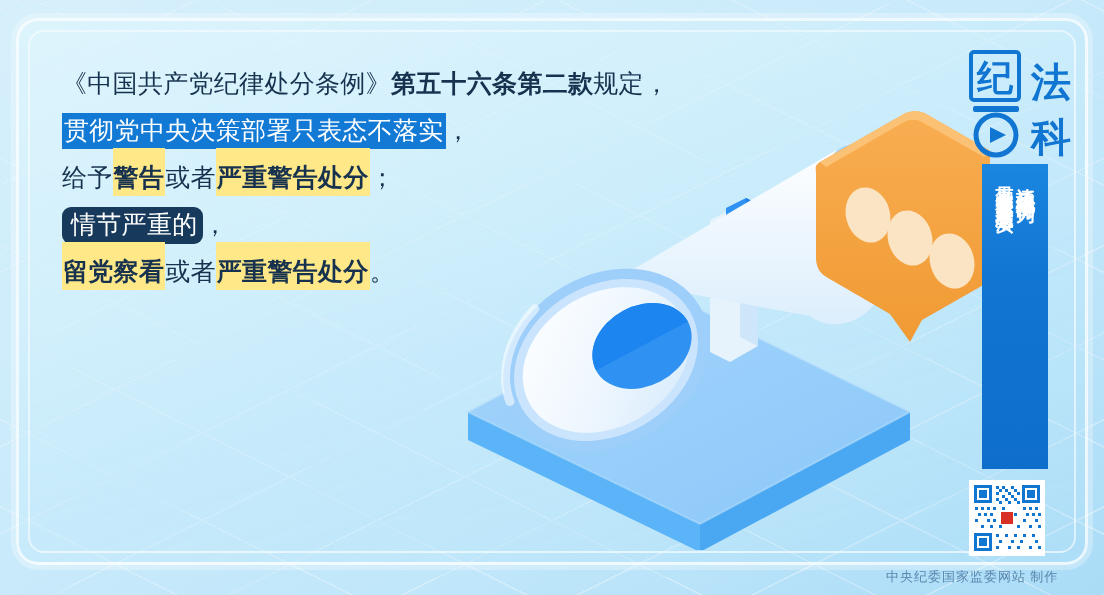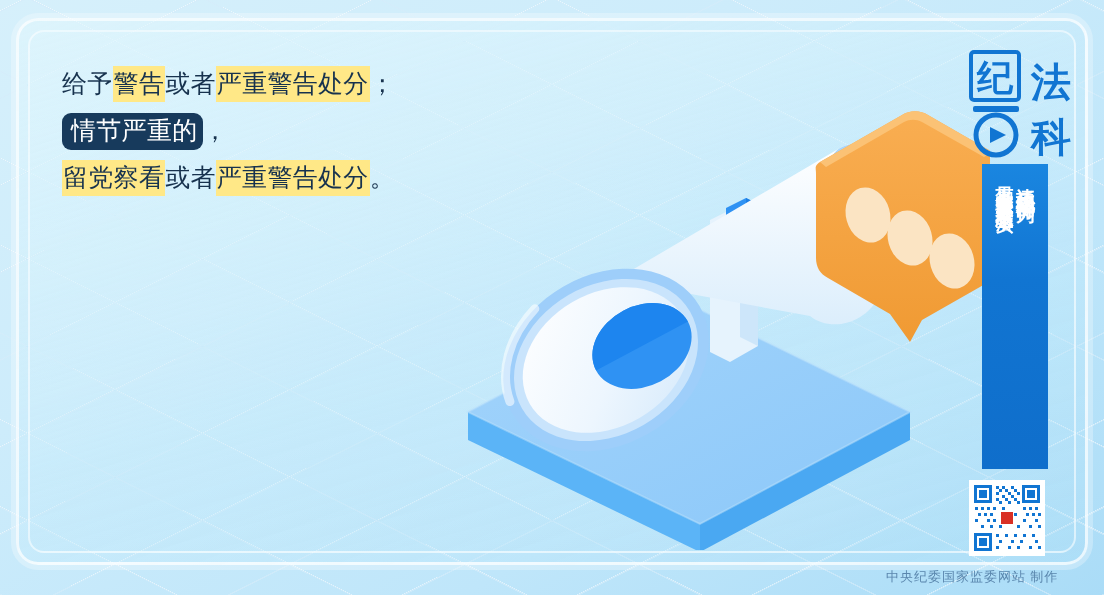--- a/index.html
+++ b/index.html
@@ -78,22 +78,23 @@
   .hl-blue {
     background: #1279d4;
     color: #ffffff;
     padding: 4px 2px 5px 2px;
     box-decoration-break: clone;
     -webkit-box-decoration-break: clone;
   }
   .hl-yellow {
     background: #ffe887;
     color: #17324e;
-    padding: 4px 1px 5px 1px;
+    padding: 16px 1px 5px 1px;
     box-decoration-break: clone;
+    font-weight: bold;
     -webkit-box-decoration-break: clone;
   }
   .hl-navy {
     background: #173a5c;
     color: #ffffff;
     padding: 4px 5px 6px 9px;
     border-radius: 9px;
     box-decoration-break: clone;
     -webkit-box-decoration-break: clone;
   }
@@ -223,21 +224,23 @@
         <path d="M 410 52 L 492 5 C 500 0 510 0 518 5 L 582 42 L 574 47 L 512 12 C 506 9 500 9 494 12 L 416 57 Z" fill="#fbc275"></path>
         <ellipse cx="458" cy="105" rx="22" ry="28" transform="rotate(-16 458 105)" fill="#fbe4c3"></ellipse>
         <ellipse cx="500" cy="128" rx="22" ry="28" transform="rotate(-16 500 128)" fill="#fbe4c3"></ellipse>
         <ellipse cx="542" cy="151" rx="22" ry="28" transform="rotate(-16 542 151)" fill="#fbe4c3"></ellipse>
       </g>
     </g>
   </svg>
 
   <div class="text-block">
 
-
+    <div class="line"><span>《中国共产党纪律处分条例》</span><span class="bold">第五十六条第二款</span><span>规定，</span></div>
+
+    <div class="line"><span class="hl-blue">贯彻党中央决策部署只表态不落实</span><span>，</span></div>
 
 
 
     <div class="line"><span>给予</span><span class="hl-yellow">警告</span><span>或者</span><span class="hl-yellow">严重警告处分</span><span>；</span></div>
 
     <div class="line"><span class="hl-navy">情节严重的</span><span>，</span></div>
 
 
     <div class="line"><span class="hl-yellow">留党察看</span><span>或者</span><span class="hl-yellow">严重警告处分</span><span>。</span></div>
   </div>

